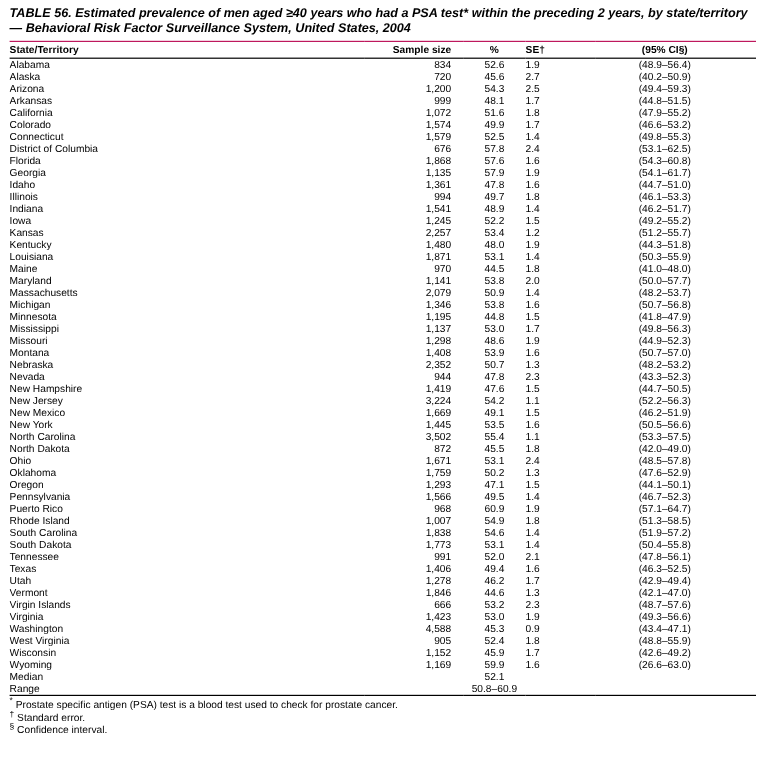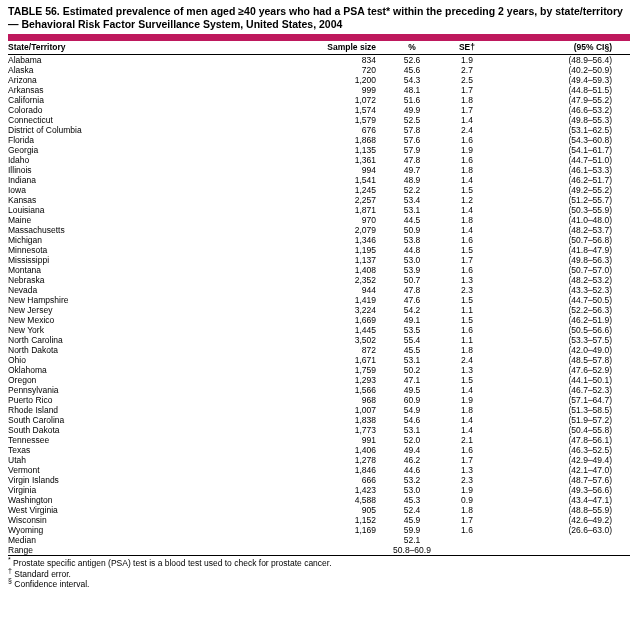--- a/index.html
+++ b/index.html
@@ -14,48 +14,49 @@
     height: 636px;
     box-sizing: border-box;
     padding: 5px 10px 0 8px;
     overflow: hidden;
   }
   .title {
     font-size: 10.5px;
     font-weight: bold;
     line-height: 13px;
     margin-bottom: 3px;
+    font-style: italic;
   }
   table {
     border-collapse: collapse;
     width: 100%;
     table-layout: fixed;
     border-bottom: 1px solid #000;
   }
   thead th {
     font-size: 8.5px;
     font-weight: bold;
-    border-top: 7px solid #be185d;
+    border-top: 1px solid #be185d;
     border-bottom: 1px solid #000;
     padding: 1px 0 2px 0;
     line-height: 10px;
     white-space: nowrap;
   }
   td {
     font-size: 8.5px;
     line-height: 10px;
     padding: 0;
     white-space: nowrap;
     overflow: hidden;
   }
   .c0 { width: 296px; text-align: left; }
   .c1 { width: 72px;  text-align: right; padding-right: 10px; }
   .c2 { width: 52px;  text-align: center; }
-  .c3 { width: 58px;  text-align: center; }
-  .c4 { text-align: right; padding-right: 18px; }
+  .c3 { width: 58px;  text-align: left; }
+  .c4 { text-align: center; padding-right: 18px; }
   .footnotes {
     margin-top: 2px;
   }
   .footnote {
     font-size: 8.5px;
     line-height: 10.5px;
   }
   .footnote sup {
     font-size: 7px;
     line-height: 0;
@@ -176,32 +177,46 @@
           <td class="c4">(49.2–55.2)</td>
         </tr>
         <tr>
           <td class="c0">Kansas</td>
           <td class="c1">2,257</td>
           <td class="c2">53.4</td>
           <td class="c3">1.2</td>
           <td class="c4">(51.2–55.7)</td>
         </tr>
         <tr>
+          <td class="c0">Kentucky</td>
+          <td class="c1">1,480</td>
+          <td class="c2">48.0</td>
+          <td class="c3">1.9</td>
+          <td class="c4">(44.3–51.8)</td>
+        </tr>
+        <tr>
           <td class="c0">Louisiana</td>
           <td class="c1">1,871</td>
           <td class="c2">53.1</td>
           <td class="c3">1.4</td>
           <td class="c4">(50.3–55.9)</td>
         </tr>
         <tr>
           <td class="c0">Maine</td>
           <td class="c1">970</td>
           <td class="c2">44.5</td>
           <td class="c3">1.8</td>
           <td class="c4">(41.0–48.0)</td>
+        </tr>
+        <tr>
+          <td class="c0">Maryland</td>
+          <td class="c1">1,141</td>
+          <td class="c2">53.8</td>
+          <td class="c3">2.0</td>
+          <td class="c4">(50.0–57.7)</td>
         </tr>
         <tr>
           <td class="c0">Massachusetts</td>
           <td class="c1">2,079</td>
           <td class="c2">50.9</td>
           <td class="c3">1.4</td>
           <td class="c4">(48.2–53.7)</td>
         </tr>
         <tr>
           <td class="c0">Michigan</td>
@@ -216,20 +231,27 @@
           <td class="c2">44.8</td>
           <td class="c3">1.5</td>
           <td class="c4">(41.8–47.9)</td>
         </tr>
         <tr>
           <td class="c0">Mississippi</td>
           <td class="c1">1,137</td>
           <td class="c2">53.0</td>
           <td class="c3">1.7</td>
           <td class="c4">(49.8–56.3)</td>
+        </tr>
+        <tr>
+          <td class="c0">Missouri</td>
+          <td class="c1">1,298</td>
+          <td class="c2">48.6</td>
+          <td class="c3">1.9</td>
+          <td class="c4">(44.9–52.3)</td>
         </tr>
         <tr>
           <td class="c0">Montana</td>
           <td class="c1">1,408</td>
           <td class="c2">53.9</td>
           <td class="c3">1.6</td>
           <td class="c4">(50.7–57.0)</td>
         </tr>
         <tr>
           <td class="c0">Nebraska</td>

